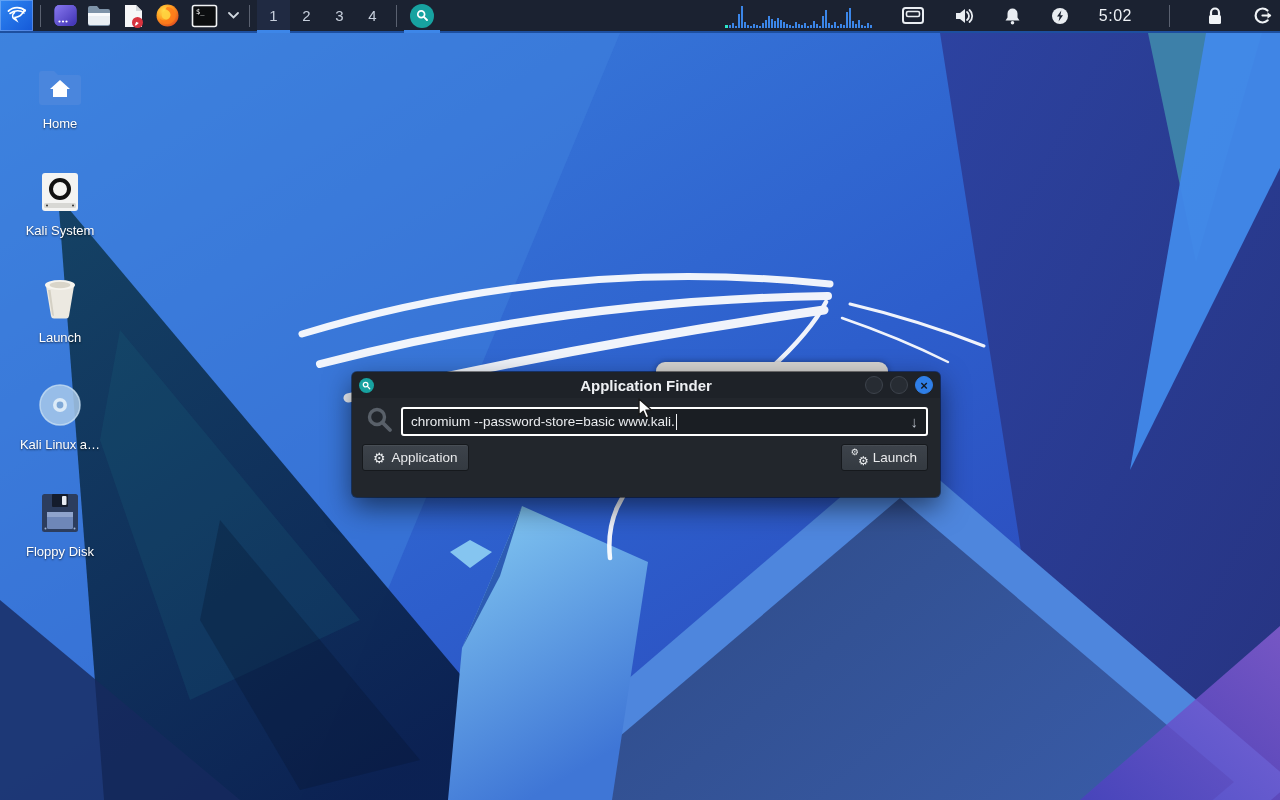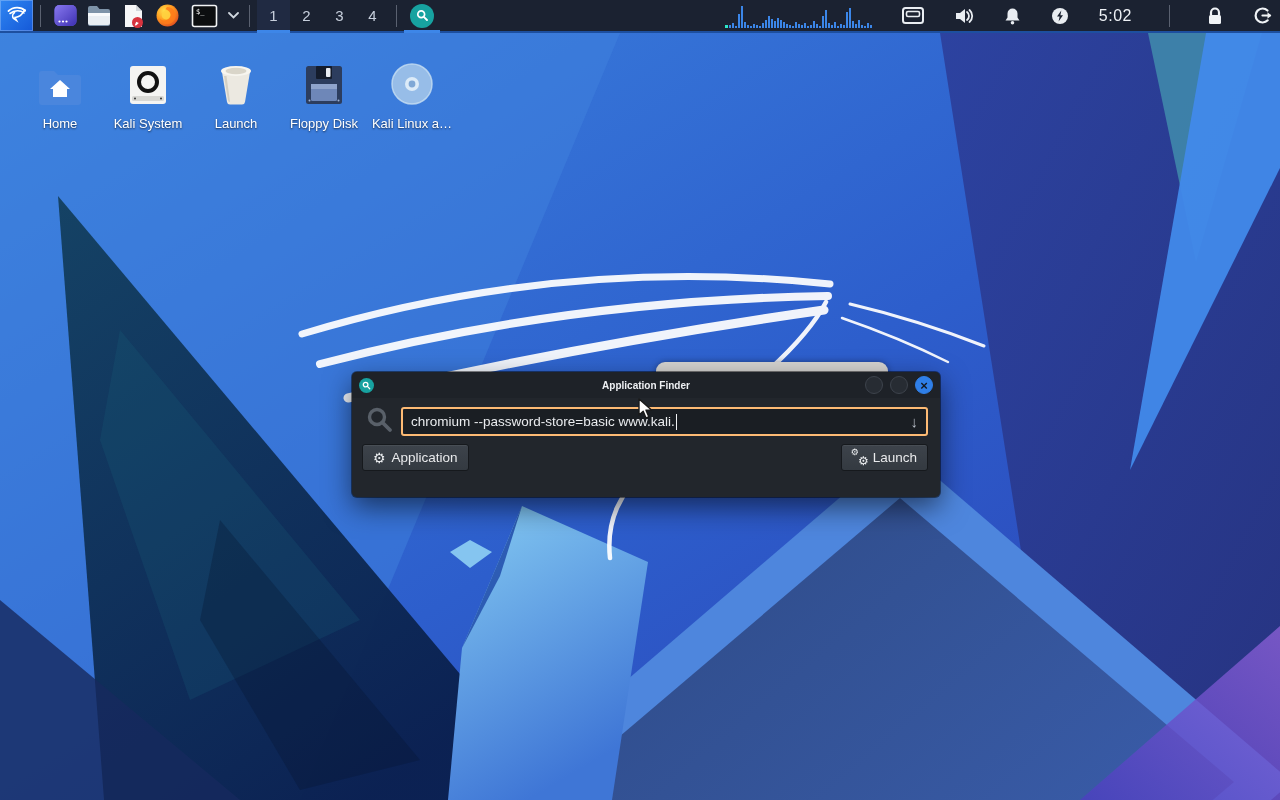--- a/index.html
+++ b/index.html
@@ -27,42 +27,42 @@
   .ws-btn.active::after, .finder-ind.active::after { content:""; position:absolute; left:0; right:0; bottom:-2px; height:3px; background:#3d86e8; }
   .finder-ind { position:relative; width:36px; height:31px; display:flex; align-items:center; justify-content:center; cursor:pointer; }
   .finder-circle { width:24px; height:24px; border-radius:50%; background:#17a2a0; display:flex; align-items:center; justify-content:center; }
   .cpu-graph { display:flex; align-items:flex-end; height:26px; gap:1px; padding-bottom:1px; position:relative; }
   .cpubar { width:2px; background:#3b86e8; }
   .cpu-dot { position:absolute; left:-4px; bottom:1px; width:3px; height:3px; background:#2ee6c8; }
   .tray-icon { display:flex; align-items:center; justify-content:center; cursor:pointer; }
   .clock { font-size:16px; color:#eef1f5; letter-spacing:.5px; cursor:pointer; }
 
   
-  .desktop-icons { position:absolute; left:16px; top:48px; z-index:2; display:flex; flex-direction:row; }
+  .desktop-icons { position:absolute; left:16px; top:48px; z-index:2; display:flex; flex-direction:column; }
   .dicon { width:88px; height:107px; display:flex; flex-direction:column; align-items:center; cursor:pointer; }
   .dicon .art { height:64px; display:flex; align-items:flex-end; justify-content:center; padding-bottom:6px; }
   .dicon .lbl { margin-top:4px; font-size:13px; color:#ffffff; text-shadow:0 1px 2px rgba(0,0,0,.65); text-align:center; white-space:nowrap; }
 
   
   .bg-window-edge { position:absolute; left:656px; top:362px; width:232px; height:18px;
     background:#d5d4d1; border-radius:9px 9px 0 0; z-index:3; box-shadow:0 0 6px rgba(0,0,0,.35); }
 
   
   .dialog { position:absolute; left:352px; top:372px; width:588px; height:125px; z-index:4;
     background:#22262c; border-radius:5px; box-shadow:0 10px 28px rgba(0,0,0,.55), 0 0 0 1px rgba(0,0,0,.45); }
   .titlebar { height:26px; display:flex; align-items:center; padding:0 7px; background:#1e2228; border-radius:5px 5px 0 0; position:relative; }
   .title-appicon { width:15px; height:15px; border-radius:50%; background:#17a2a0; display:flex; align-items:center; justify-content:center; }
-  .title-text { position:absolute; left:0; right:0; text-align:center; font-size:10px; font-weight:bold; color:#eef0f3; pointer-events:none; }
+  .title-text { position:absolute; left:0; right:0; text-align:center; font-size:15px; font-weight:bold; color:#eef0f3; pointer-events:none; }
   .winbtns { margin-left:auto; display:flex; gap:7px; }
   .winbtn { width:18px; height:18px; border-radius:50%; background:#272c33; border:1px solid #3d434c; cursor:pointer; }
   .winbtn.close { background:#2f7fe8; border-color:#2f7fe8; display:flex; align-items:center; justify-content:center;
     color:#141920; font-size:13px; font-weight:bold; line-height:1; }
   .dlg-body { padding:8px 12px 0 12px; display:flex; align-items:center; }
   .big-search { margin:0 8px 0 2px; }
-  .search-field { flex:1; height:29px; background:#1a1e23; border:2px solid #fdba74; border-radius:3px;
+  .search-field { flex:1; height:29px; background:#1a1e23; border:2px solid #ffffff; border-radius:3px;
     display:flex; align-items:center; padding:0 8px; cursor:text; }
   .search-text { font-size:13.5px; color:#e9ebee; white-space:nowrap; }
   .caret { display:inline-block; width:1px; height:16px; background:#f0f2f4; margin-left:1px; vertical-align:middle; }
   .dd-arrow { margin-left:auto; color:#b9bfc8; font-size:15px; cursor:pointer; }
   .dlg-actions { display:flex; align-items:center; padding:7px 12px 0 10px; }
   .gtk-btn { height:27px; display:flex; align-items:center; gap:6px; padding:0 10px;
     background:linear-gradient(#3d434b,#343a41); border:1px solid #16191d; border-radius:3px;
     color:#e9eaec; font-size:13.5px; cursor:pointer; box-shadow:inset 0 1px 0 rgba(255,255,255,.06); }
   .gtk-btn .gear { font-size:14px; line-height:1; color:#eceef0; }
   .launch-gears { position:relative; width:15px; height:15px; }
@@ -161,42 +161,42 @@
           <path d="M6 8 L11 38 a3 3 0 0 0 3 2.5 h12 a3 3 0 0 0 3-2.5 L34 8 Z" fill="#ece9e1"></path>
           <ellipse cx="20" cy="7" rx="15" ry="5" fill="#f7f5ef"></ellipse>
           <ellipse cx="20" cy="7" rx="10.5" ry="3.2" fill="#d9d5c9"></ellipse>
           <path d="M8 12 L12 36 a2 2 0 0 0 2 2 l-3.5-26Z" fill="#d4d0c4"></path>
         </svg>
       </div>
       <div class="lbl">Launch</div>
     </div>
     <div class="dicon">
       <div class="art">
+        <svg width="44" height="44" viewBox="0 0 44 44">
+          <circle cx="22" cy="22" r="20" fill="#a8c9ea" opacity=".85"></circle>
+          <circle cx="22" cy="22" r="20" fill="none" stroke="#c7def2" stroke-width="1.5" opacity=".8"></circle>
+          <circle cx="22" cy="22" r="7" fill="#dcebf8"></circle>
+          <circle cx="22" cy="22" r="3.4" fill="#7fa8d6"></circle>
+        </svg>
+      </div>
+      <div class="lbl">Kali Linux a…</div>
+    </div>
+    <div class="dicon">
+      <div class="art">
         <svg width="42" height="42" viewBox="0 0 42 42">
           <rect x="3" y="2" width="36" height="38" rx="2.5" fill="#2c3d5e"></rect>
           <rect x="13" y="2" width="16" height="13" rx="1" fill="#141c2c"></rect>
           <rect x="23" y="4" width="4.5" height="9" rx="1" fill="#e8ecf2"></rect>
           <rect x="8" y="20" width="26" height="17" rx="1.5" fill="#6e87b8"></rect>
           <rect x="8" y="20" width="26" height="5" fill="#8fa4cc"></rect>
           <circle cx="6.5" cy="36.5" r="1" fill="#9fb2d4"></circle>
             <circle cx="35.5" cy="36.5" r="1" fill="#9fb2d4"></circle>
         </svg>
       </div>
       <div class="lbl">Floppy Disk</div>
-    </div>
-    <div class="dicon">
-      <div class="art">
-        <svg width="44" height="44" viewBox="0 0 44 44">
-          <circle cx="22" cy="22" r="20" fill="#a8c9ea" opacity=".85"></circle>
-          <circle cx="22" cy="22" r="20" fill="none" stroke="#c7def2" stroke-width="1.5" opacity=".8"></circle>
-          <circle cx="22" cy="22" r="7" fill="#dcebf8"></circle>
-          <circle cx="22" cy="22" r="3.4" fill="#7fa8d6"></circle>
-        </svg>
-      </div>
-      <div class="lbl">Kali Linux a…</div>
     </div>
   </div>
 
   <div class="bg-window-edge"></div>
 
   <div class="dialog">
     <div class="titlebar">
       <div class="title-appicon">
         <svg width="9" height="9" viewBox="0 0 10 10">
             <circle cx="4" cy="4" r="2.6" fill="none" stroke="#fff" stroke-width="1.4"></circle>

